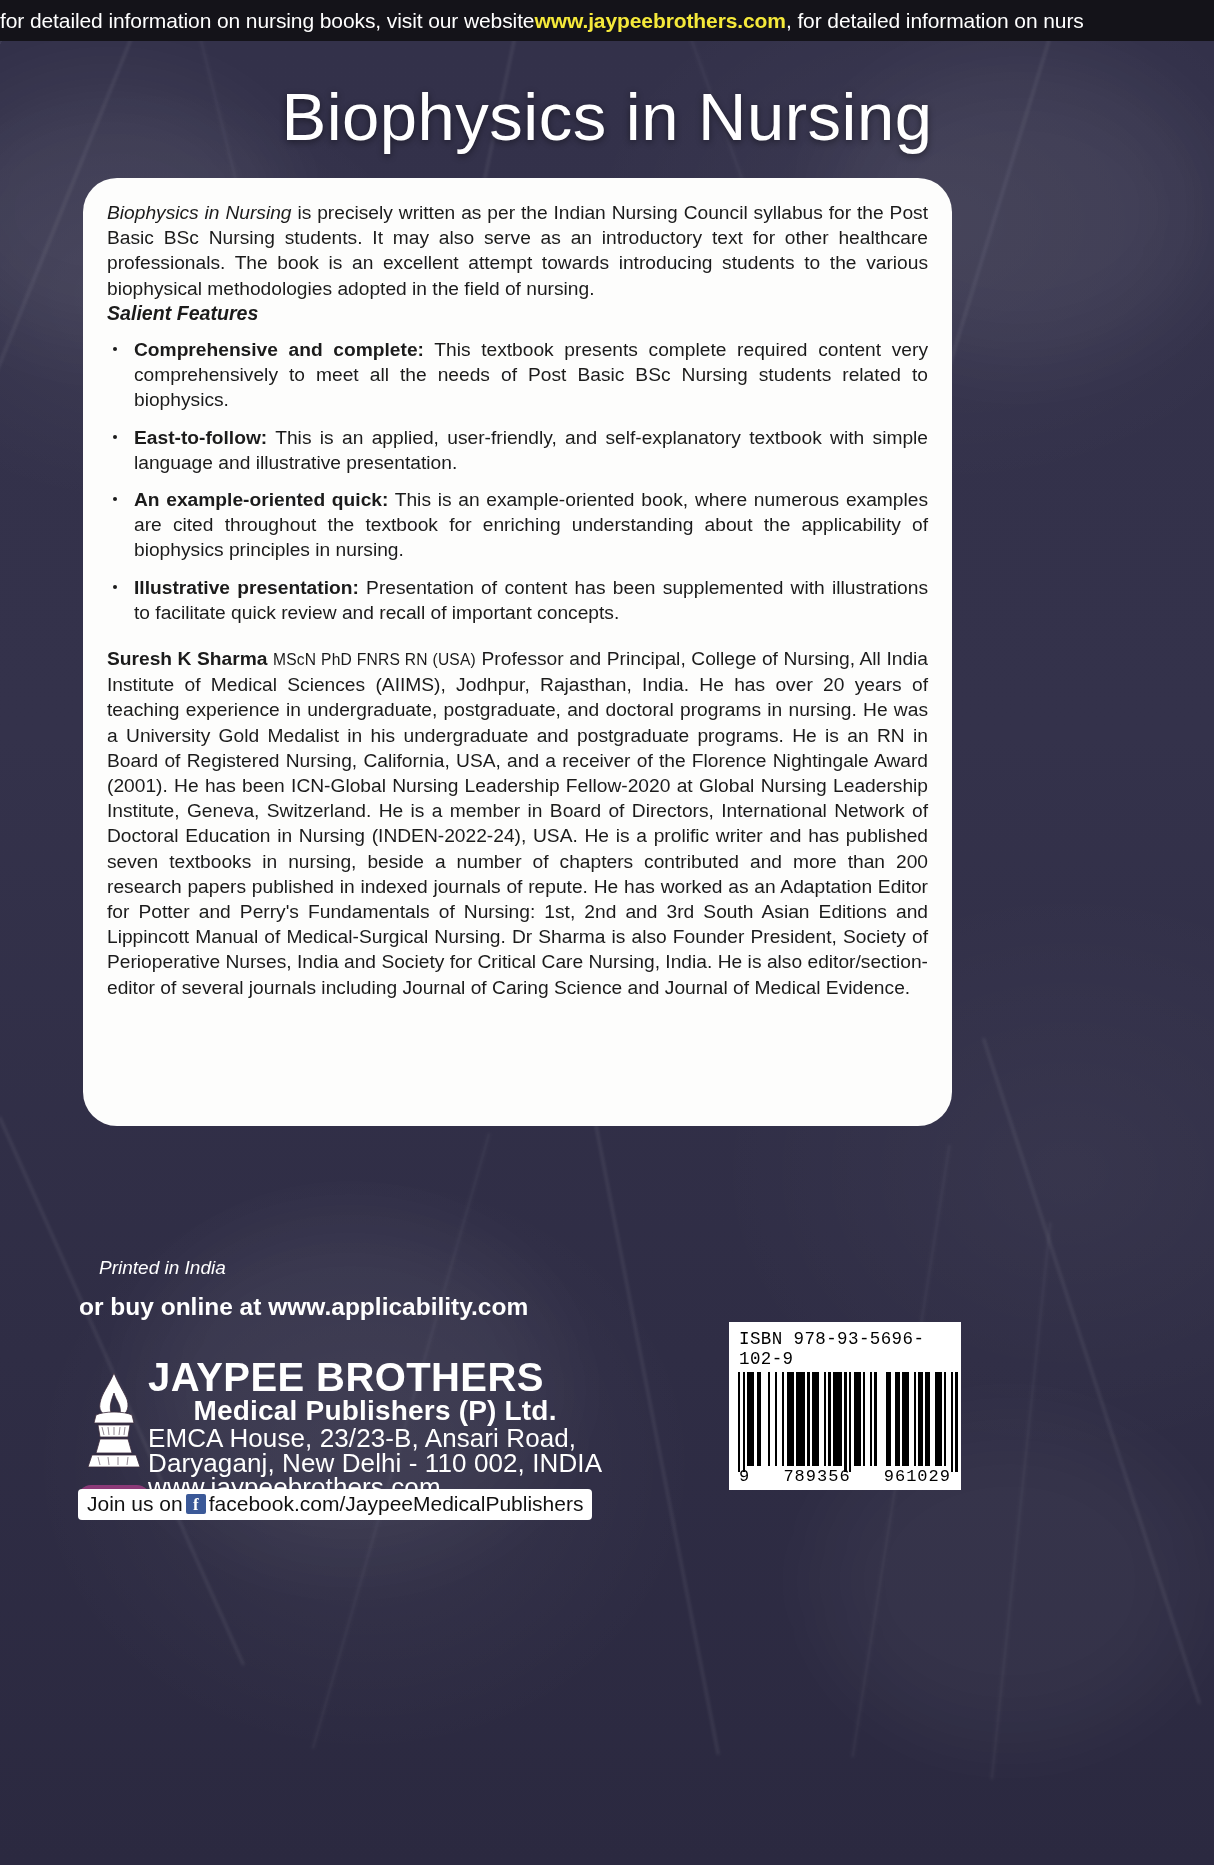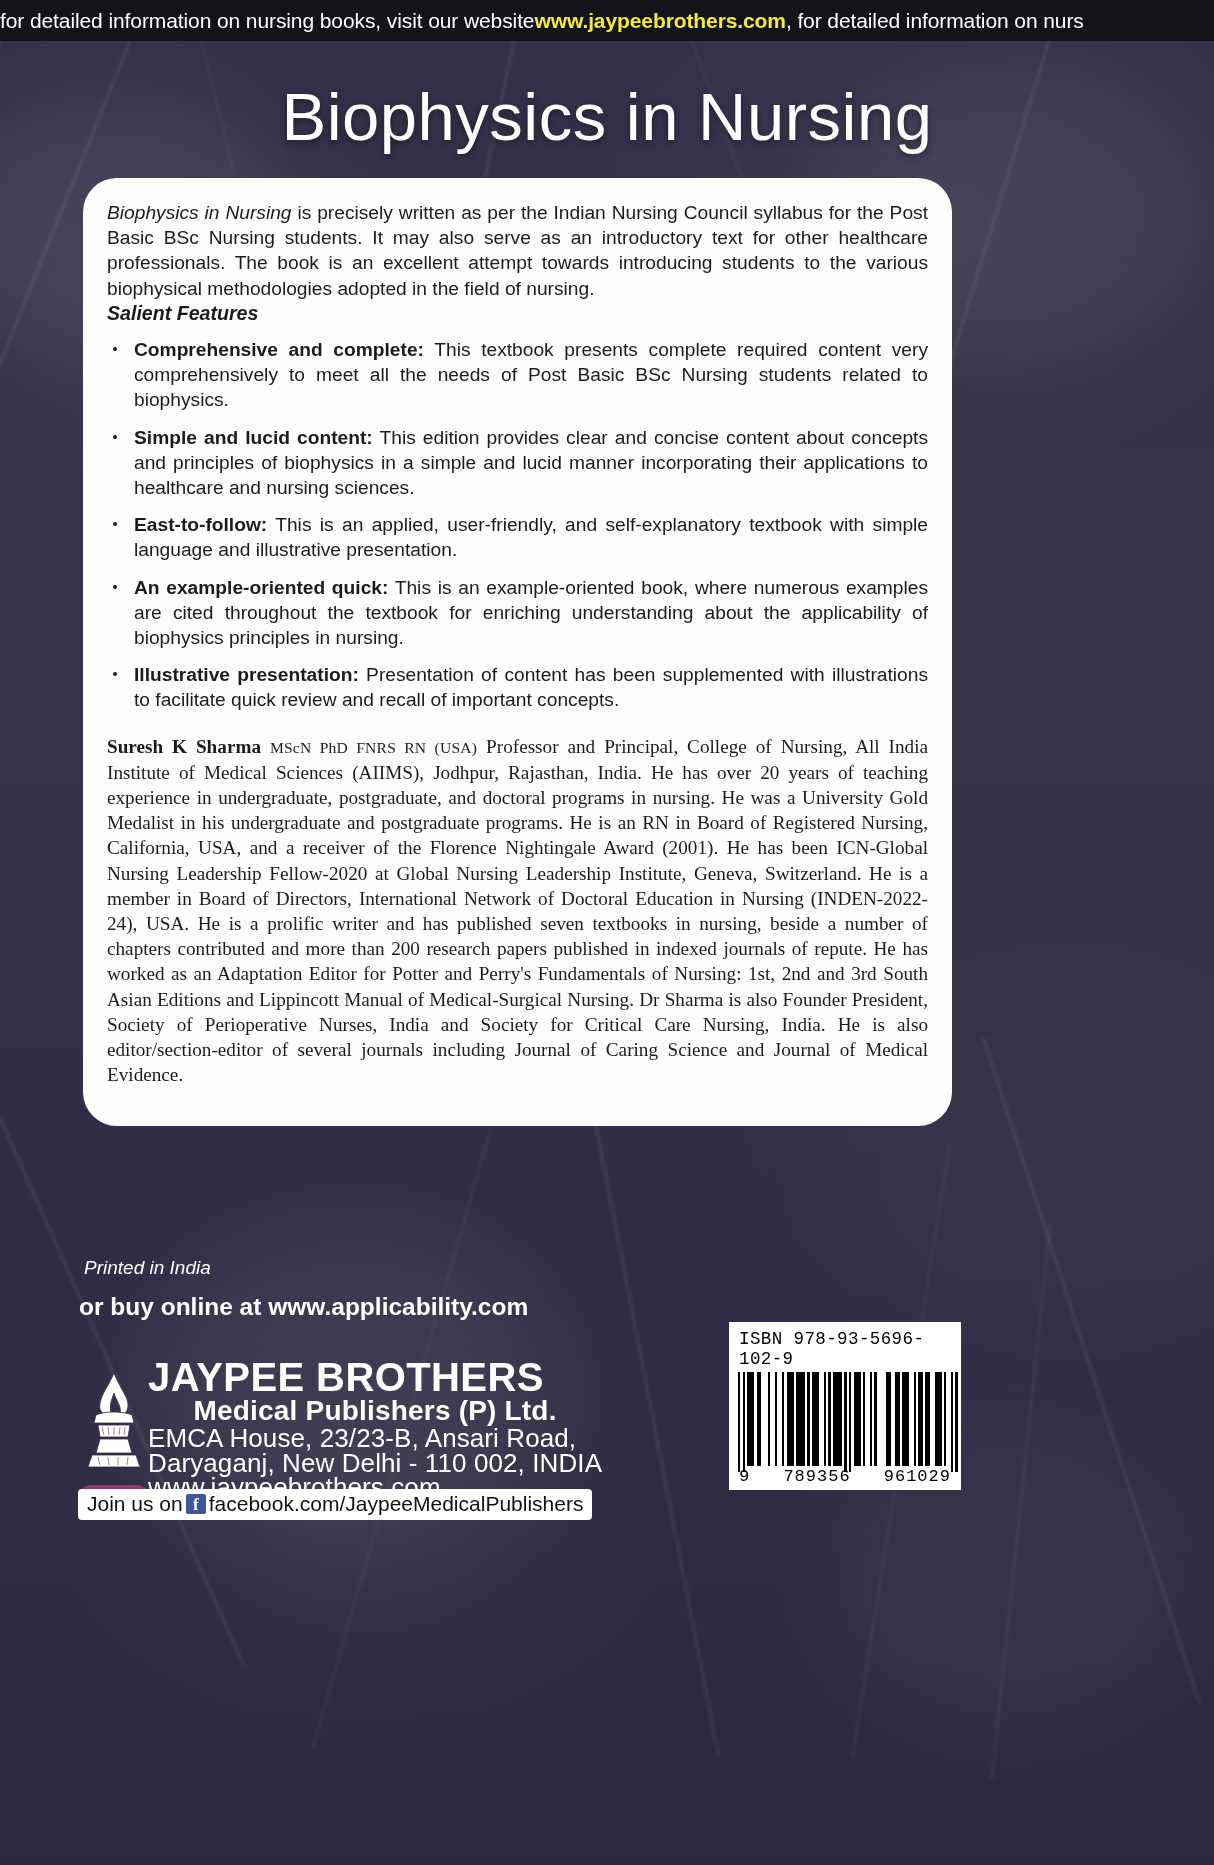--- a/index.html
+++ b/index.html
@@ -69,27 +69,27 @@
   ul.features li{
     position:relative; padding-left:27px; margin-bottom:12px;
     text-align:justify;
   }
   ul.features li .dot{
     position:absolute; left:6px; top:10px;
     width:4px; height:4px; border-radius:50%; background:#1b1b1b;
   }
   ul.features li b{ font-weight:bold; }
 
-  .author-bio{ margin-top:21px; text-align:justify;font-family:Liberation Serif, serif; }
+  .author-bio{ margin-top:21px; text-align:justify; }
   .author-bio .aname{ font-weight:bold; }
   .author-bio .acred{ font-size:15.6px; letter-spacing:0.2px; }
 
   
   .printed-in{
-    position:absolute; left:84px; top:1216px;
+    position:absolute; left:99px; top:1216px;
     color:#ffffff; font-style:italic; font-size:19px;
   }
   .avail{
     position:absolute; left:79px; top:1252px;
     color:#ffffff; font-weight:bold; font-size:24.5px; line-height:28px;
   }
 
   
   .pub-block{
     position:absolute; left:148px; top:1318px; color:#ffffff;
@@ -177,24 +177,20 @@
   <div class="blurb-card">
 
     <p class="intro"><span class="bi">Biophysics in Nursing</span><span> is precisely written as per the Indian Nursing Council syllabus for the Post Basic BSc Nursing students. It may also serve as an introductory text for other healthcare professionals. The book is an excellent attempt towards introducing students to the various biophysical methodologies adopted in the field of nursing.</span></p>
 
     <div class="sf-head">Salient Features</div>
 
     <ul class="features">
       <li>
         <span class="dot"></span>
         <b>Comprehensive and complete:</b><span> This textbook presents complete required content very comprehensively to meet all the needs of Post Basic BSc Nursing students related to biophysics.</span>
-      </li>
-      <li>
-        <span class="dot"></span>
-        <b>Simple and lucid content:</b><span> This edition provides clear and concise content about concepts and principles of biophysics in a simple and lucid manner incorporating their applications to healthcare and nursing sciences.</span>
       </li>
       <li>
         <span class="dot"></span>
         <b>East-to-follow:</b><span> This is an applied, user-friendly, and self-explanatory textbook with simple language and illustrative presentation.</span>
       </li>
       <li>
         <span class="dot"></span>
         <b>An example-oriented quick:</b><span> This is an example-oriented book, where numerous examples are cited throughout the textbook for enriching understanding about the applicability of biophysics principles in nursing.</span>
       </li>
       <li>

